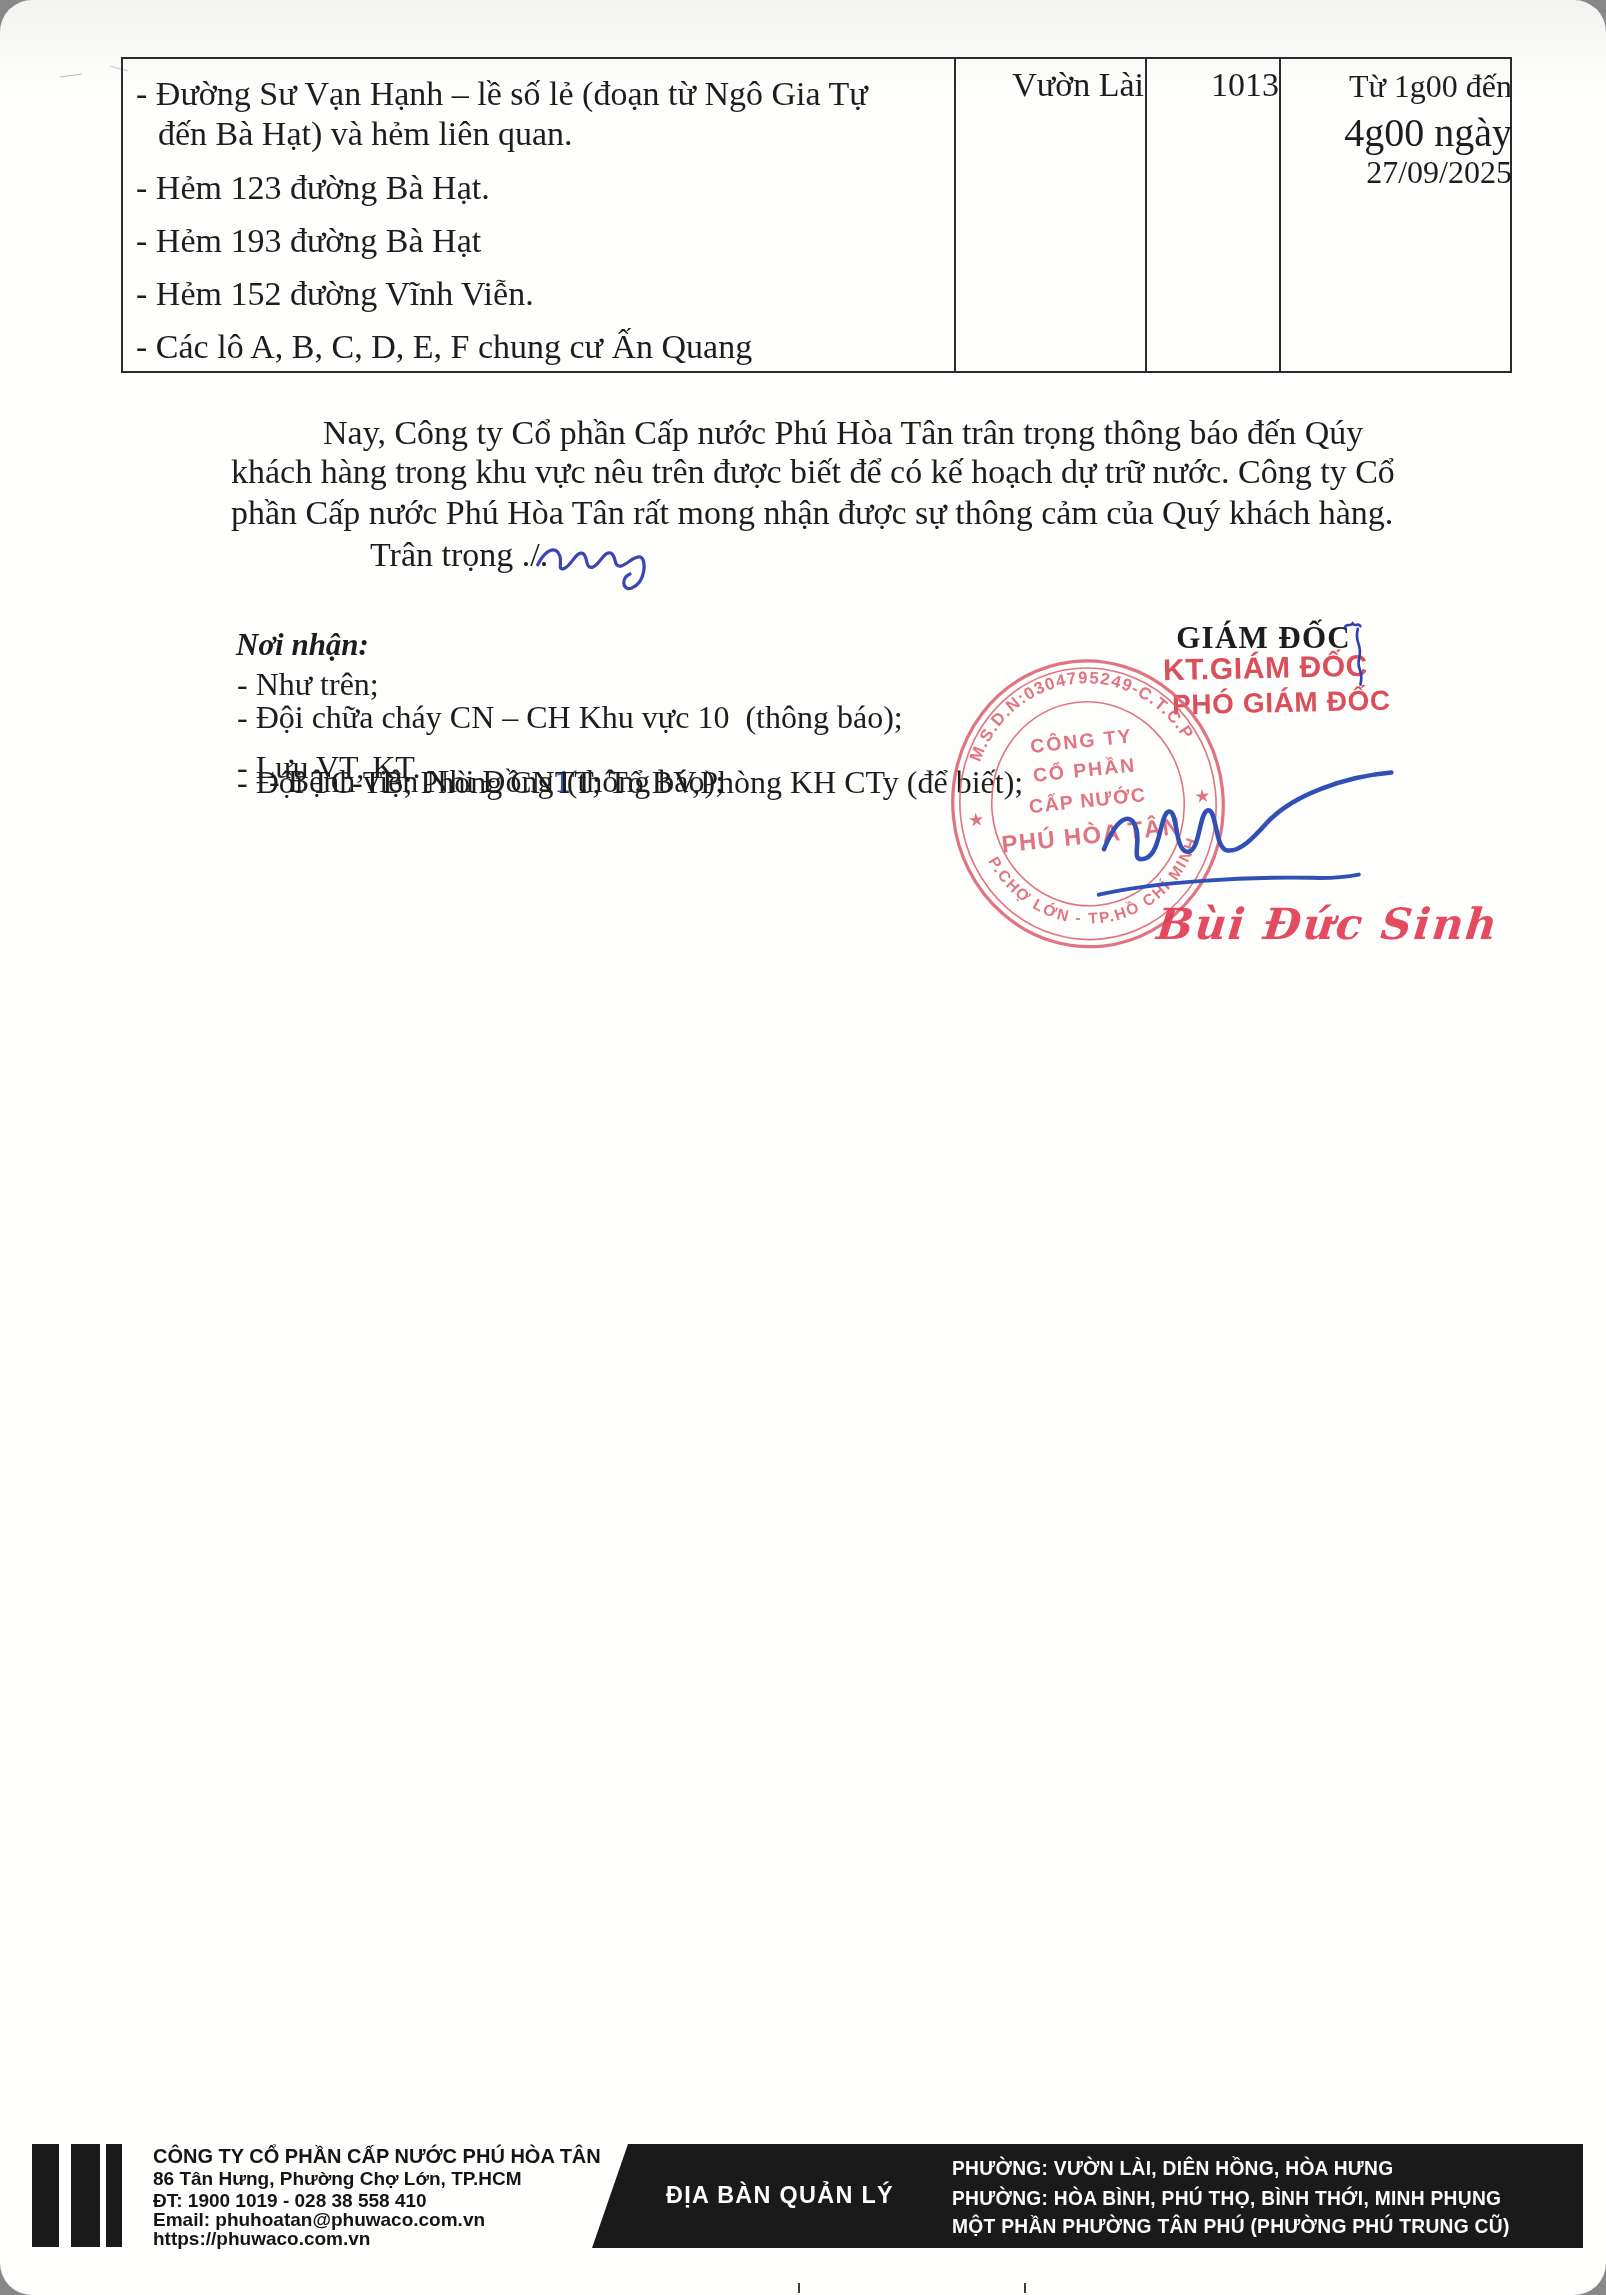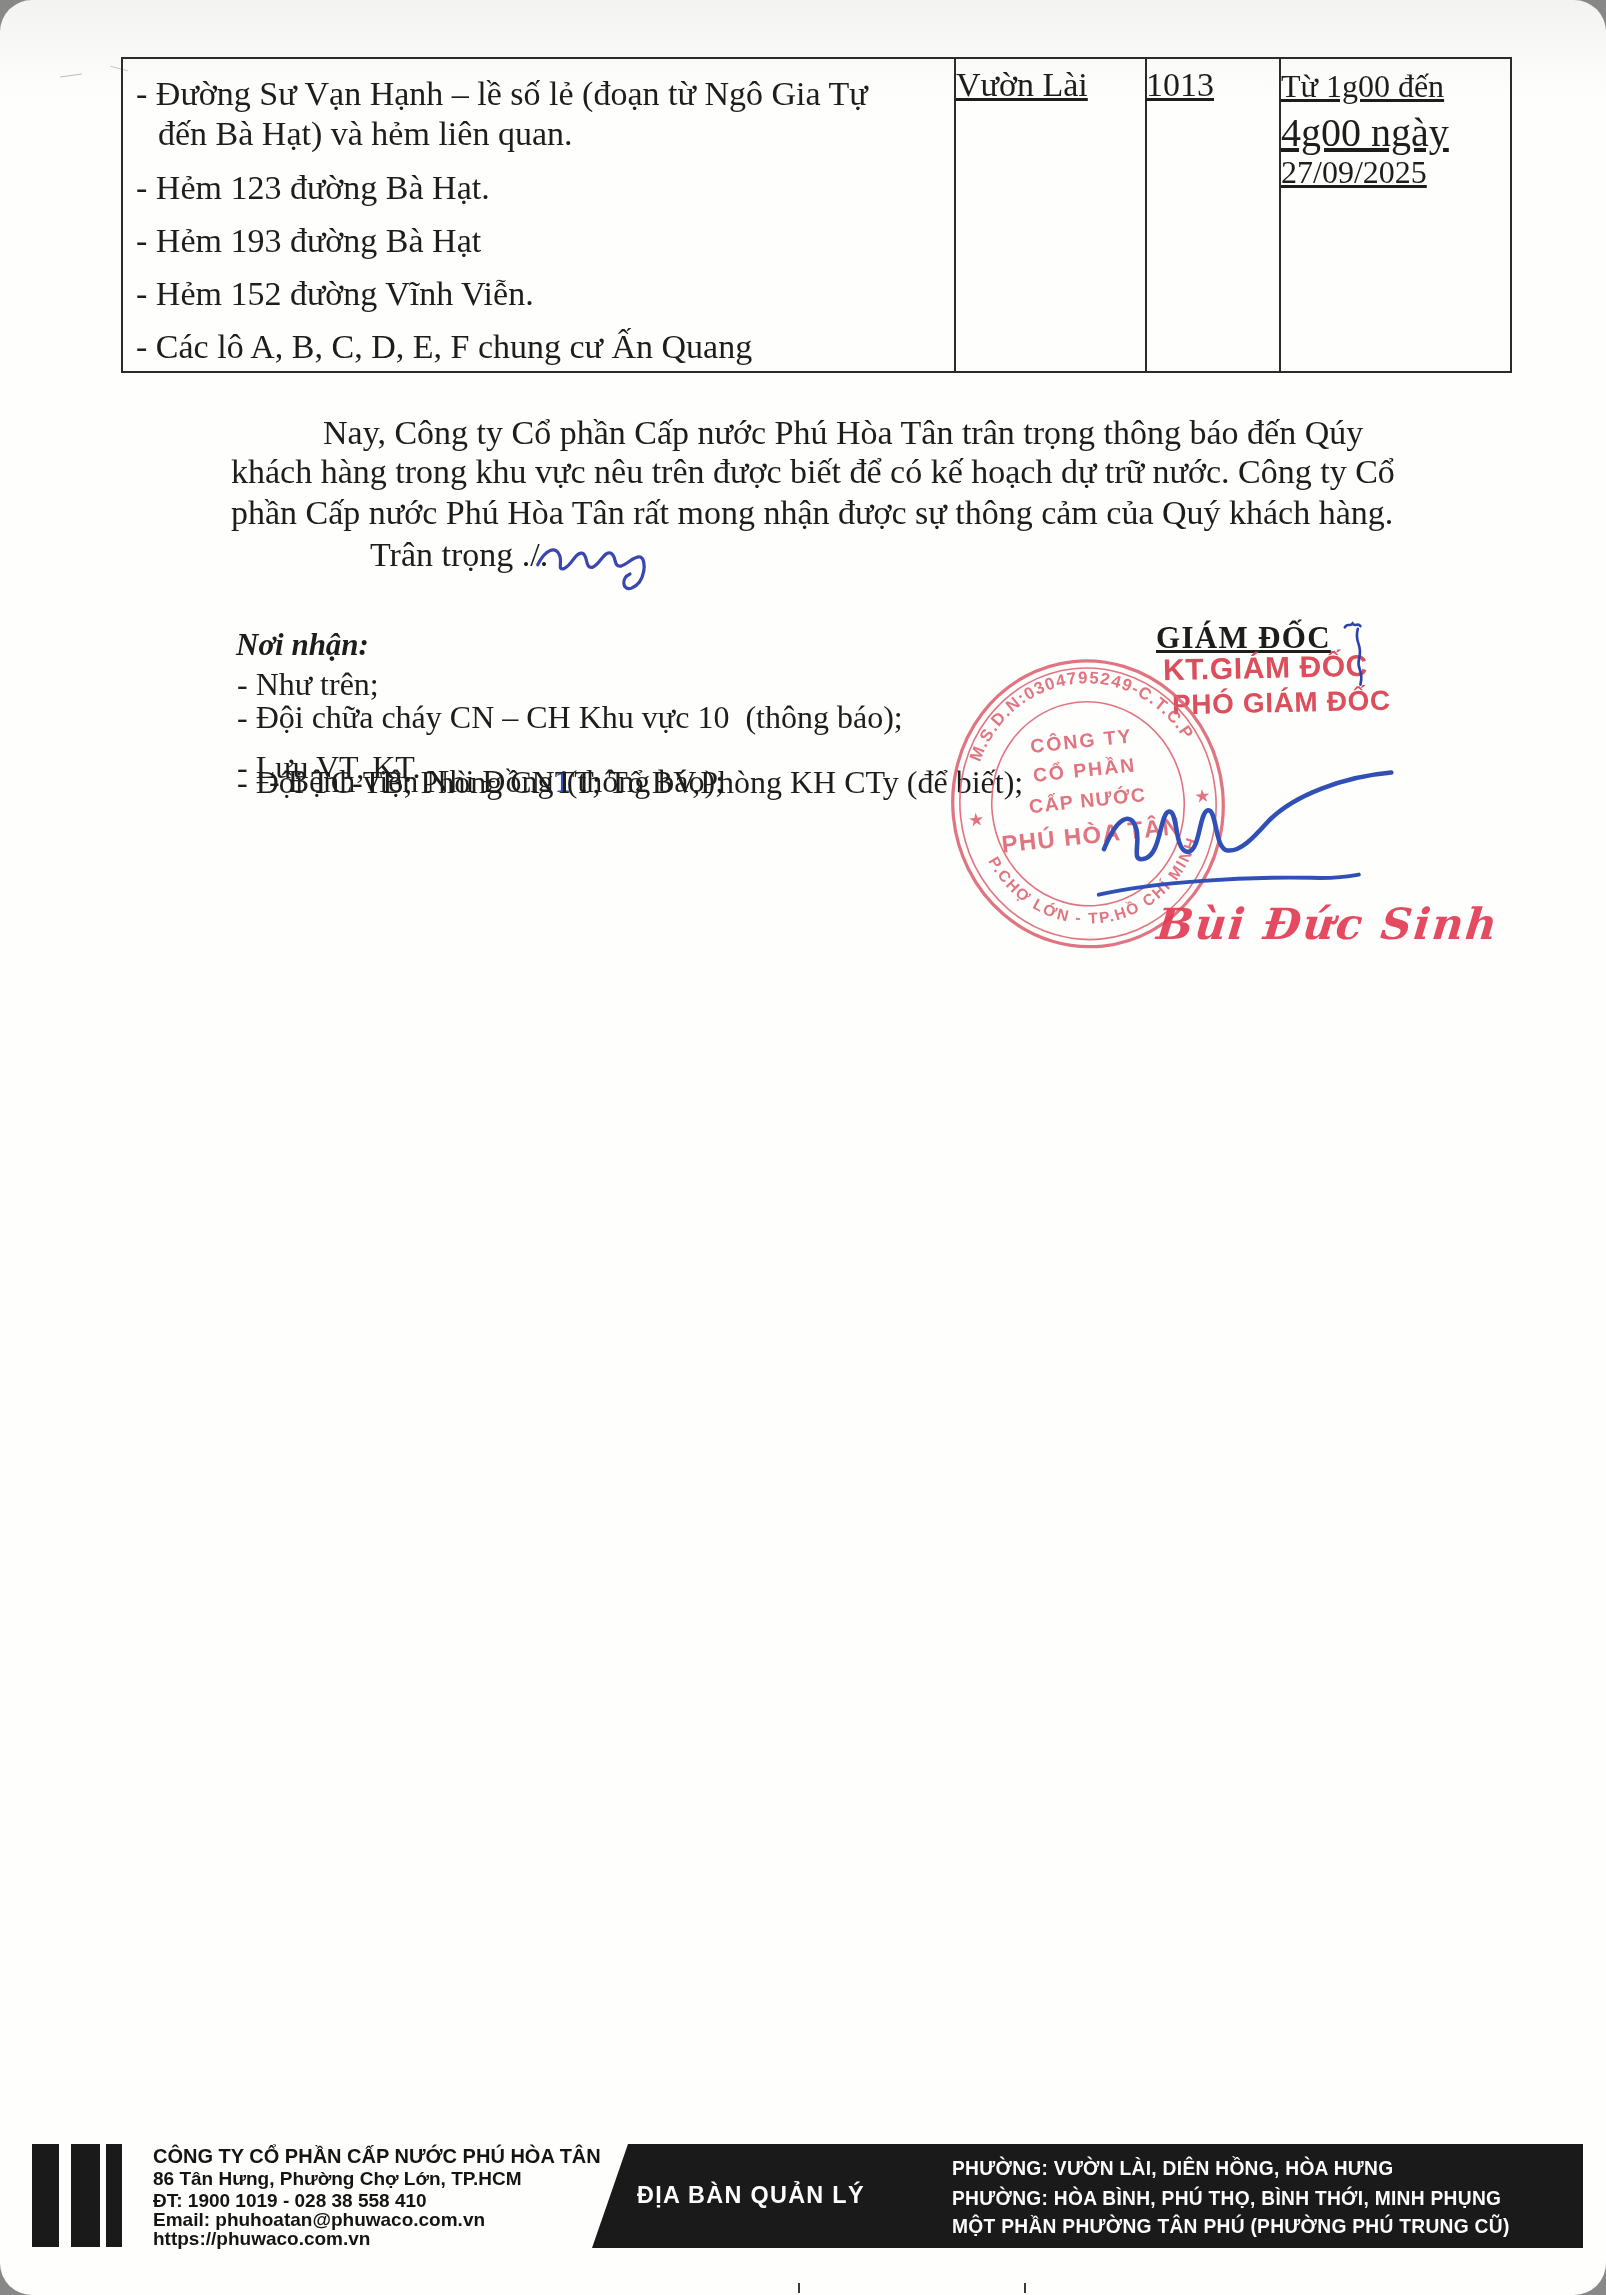--- a/index.html
+++ b/index.html
@@ -8,42 +8,42 @@
   }
   html,body{margin:0;padding:0;background:#888;}
   .page{
     position:relative; width:1606px; height:2295px; margin:0 auto;
     background:linear-gradient(#f3f3f2, #fefefd 97px, #fefefd);
     font-family:"Liberation Serif", serif; color:var(--ink); overflow:hidden;border-radius:32px;
   }
   .abs{position:absolute; white-space:pre;}
   .tline{font-size:34px; line-height:1;}
   .small{font-size:32px; line-height:1;}
-  .center{text-align:left;text-decoration:underline;}
+  .center{text-align:right;}
   
   .tbl-outline{position:absolute; left:121px; top:57px; width:1391px; height:316px;
     border:2.6px solid #2b2b2b; box-sizing:border-box; background:transparent;}
   .vdiv{position:absolute; top:57px; height:316px; width:1.9px; background:#2b2b2b;}
   
   .noinhan{font-weight:bold; font-style:italic; font-size:31px; line-height:1;}
   
   .gd-title{font-weight:bold; font-size:31px; letter-spacing:1.3px; line-height:1;}
   .stamp{font-family:"Liberation Sans", sans-serif; font-weight:bold; color:var(--stamp-red);
     line-height:1; letter-spacing:0.6px; opacity:.92;}
   .signer-name{font-family:"DejaVu Serif", serif; font-style:italic; font-weight:bold;
     font-size:43px; color:var(--name-red); letter-spacing:1.9px; transform:skewX(-6deg); opacity:.9;}
   
   .pencil{position:absolute; border-top:1.9px solid #bdbdbd;}
   
   .bar{position:absolute; top:2144px; height:103px; background:var(--footer-black);}
   .f-line{position:absolute; left:121px; font-family:"Liberation Sans", sans-serif;
     font-weight:bold; color:#141414; line-height:1; white-space:pre;margin-left:32px;}
   .band{position:absolute; left:592px; top:2144px; width:991px; height:104px;
     background:var(--footer-black); clip-path:polygon(36px 0, 100% 0, 100% 100%, 0 100%);}
-  .band-label{position:absolute; left:45px; top:40px; width:286px; text-align:left;
+  .band-label{position:absolute; left:45px; top:40px; width:286px; text-align:center;
     font-family:"Liberation Sans", sans-serif; font-weight:bold; font-size:23.4px;
     color:#fdfdfd; letter-spacing:1.3px; line-height:1; white-space:pre;}
   .ward-line{position:absolute; left:360px; font-family:"Liberation Sans", sans-serif;
     font-weight:bold; font-size:20px; color:#fdfdfd; line-height:1; white-space:pre;
     transform:scaleX(.96); transform-origin:left center; letter-spacing:0.3px;}
   .tick{position:absolute; top:2283px; width:1.9px; height:10.4px; background:#3a3a3a;}
   .blue-one{color:var(--pen-blue); font-weight:bold; margin:0 -3.9px 0 1.3px;}
   svg text{font-family:"Liberation Sans", sans-serif;}
 </style>
 </head>

